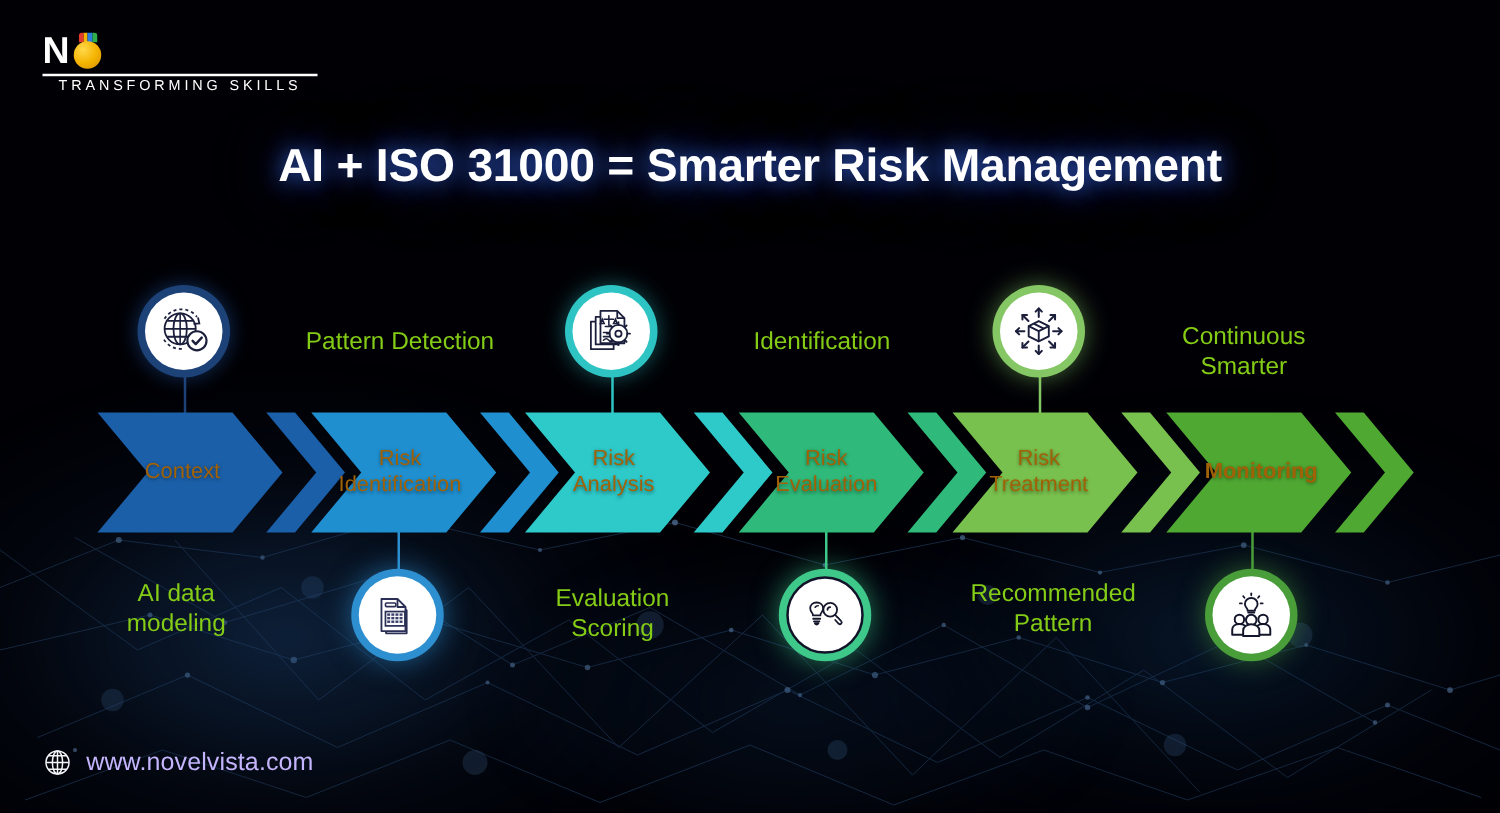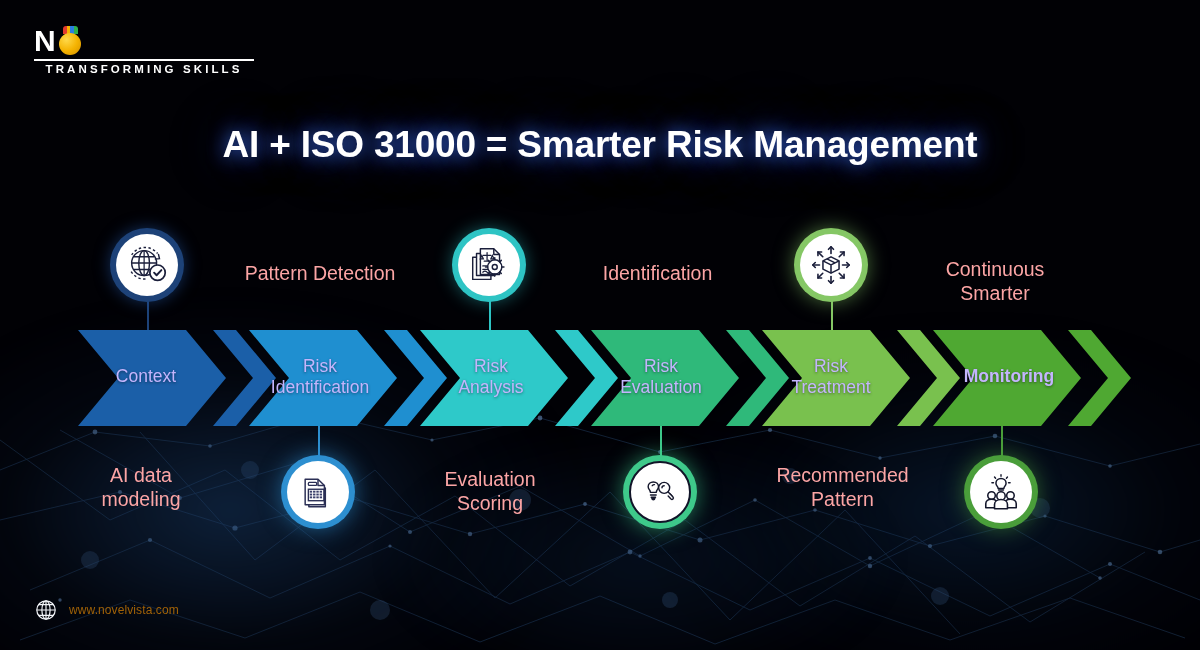--- a/index.html
+++ b/index.html
@@ -56,40 +56,40 @@
   }
   .logo-orb .cap {
     position:absolute; left:5px; top:-3px; width:15px; height:8px;
     border-radius:3px 3px 0 0; overflow:hidden; display:flex;
   }
   .logo-orb .cap i { flex:1; height:100%; display:block; }
   .logo-rule {
     height:2px; background:#ffffff; margin:3px 0 2px 0; width:100%;
   }
   .logo-sub {
-    font-size:11.5px; letter-spacing:3.1px; font-weight:bold;
+    font-size:11.5px; letter-spacing:3.1px; font-weight:normal;
     color:#ffffff; text-align:center; width:100%;
   }
 
   
   #title {
-    position:absolute; left:0; top:124px; width:1200px; z-index:6;
+    position:absolute; left:0; top:112px; width:1200px; z-index:6;
     text-align:center;
     font-size:37px; font-weight:bold; letter-spacing:-0.2px;
     color:#ffffff;
     text-shadow:0 0 18px rgba(70,120,255,.85), 0 0 40px rgba(40,90,220,.55), 0 0 70px rgba(30,70,190,.35);
   }
 
   
   #band { position:absolute; left:0; top:0; width:1200px; height:650px; z-index:3; }
   #band svg { display:block; }
 
   .step-label {
     position:absolute; z-index:5;
-    text-align:center; color:#c4b5fd;
+    text-align:center; color:#a16207;
     font-size:17.5px; line-height:1.18;
     text-shadow:0 1px 3px rgba(0,0,0,.45);
     pointer-events:none;
   }
 
   
   .stem { position:absolute; width:2px; z-index:2; }
 
   
   .badge {
@@ -102,30 +102,30 @@
     width:calc(100% - 12px); height:calc(100% - 12px);
     border-radius:50%;
     background:#ffffff;
     display:flex; align-items:center; justify-content:center;
   }
   .badge svg { display:block; }
 
   
   .caption {
     position:absolute; z-index:6;
-    text-align:center; color:#fca5a5;
+    text-align:center; color:#84cc16;
     font-size:19.5px; line-height:1.22;
   }
 
   
   #footer {
     position:absolute; left:34px; bottom:28px; z-index:6;
     display:flex; align-items:center; gap:11px;
   }
-  #footer .url { font-size:12px; color:#a16207; letter-spacing:.1px; }
+  #footer .url { font-size:20px; color:#c4b5fd; letter-spacing:.1px; }
 </style>
 </head>
 <body>
 
 <div id="bg-wrap">
   <div class="bg-glow-a"></div>
   <div class="bg-glow-b"></div>
   <div class="bg-glow-c"></div>
   <svg viewBox="0 0 1200 650" xmlns="http://www.w3.org/2000/svg" aria-hidden="true">
     <g stroke="#2a4a72" stroke-width="0.8" opacity="0.55" fill="none">

